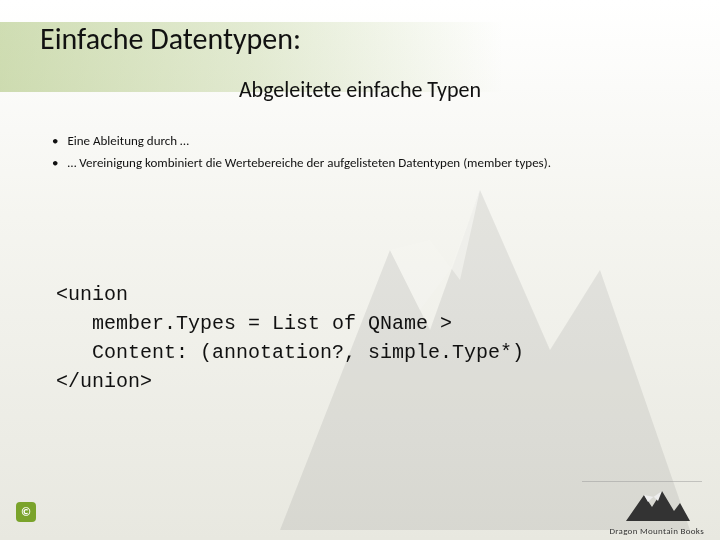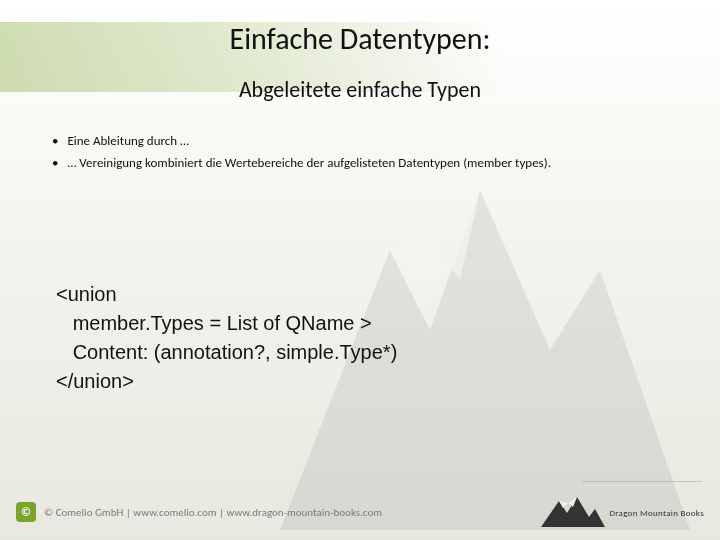--- a/index.html
+++ b/index.html
@@ -10,53 +10,53 @@
   }
   .bg-mountain {
     position: absolute; right: 0; bottom: 0; width: 500px; height: 440px;
     opacity: 0.12; pointer-events: none;
   }
   .header-band {
     position: absolute; top: 22px; left: 0; right: 0; height: 70px;
     background: linear-gradient(90deg, rgba(120,160,40,0.35) 0%, rgba(120,160,40,0.2) 35%, rgba(120,160,40,0.0) 70%);
   }
   .title {
-    position: absolute; top: 20px; left: 0; right: 0; text-align: center;
-    font-size: 30px; color: #111;
+    position: absolute; top: 20px; left: 0; right: 0; 
+    font-size: 30px; color: #111; padding-left: 40px;
   }
   .subtitle {
     position: absolute; top: 58px; left: 0; right: 0; text-align: center;
     font-size: 22px; color: #111; margin-top: 18px;
   }
   .bullets {
     position: absolute; top: 132px; left: 38px; right: 40px;
     font-size: 13px; color: #111; line-height: 1.35;
   }
   .bullets ul { list-style: none; }
   .bullets li::before { content: "• "; margin-left: -14px; padding-right: 6px; }
   .bullets li { padding-left: 28px; margin-bottom: 4px; }
   .codeblock {
     position: absolute; top: 280px; left: 56px; right: 60px;
-    font-family: Liberation Sans, sans-serif; font-size: 20px; color: #111; line-height: 1.45;
+    font-family: Liberation Mono, monospace; font-size: 20px; color: #111; line-height: 1.45;
     white-space: pre;
   }
   .footer {
     position: absolute; left: 0; right: 0; bottom: 0; height: 56px;
     display: flex; align-items: center; justify-content: space-between;
     padding: 0 16px;
     filter: blur(0.3px);
   }
   .footer-left { display: flex; align-items: center; gap: 8px; }
   .copyright-icon {
     width: 20px; height: 20px; border-radius: 4px; background: #7aa32b;
     display: flex; align-items: center; justify-content: center;
     color: #fff; font-size: 12px; font-weight: bold;
   }
   .copyright-text { font-size: 11px; color: #7a7a7a; }
-  .footer-right { display: flex; flex-direction: row; align-items: center; gap: 2px; }
+  .footer-right { display: flex; flex-direction: column; align-items: center; gap: 2px; }
   .brand-logo { width: 70px; height: 34px; }
   .brand-text { font-size: 9px; color: #333; letter-spacing: 0.3px; }
   .hr-small { position:absolute; right:18px; bottom:58px; width:120px; height:1px; background:#999; opacity:0.5;}
 </style>
 </head>
 <body>
 
 <div class="slide">
 
   <svg class="bg-mountain" viewBox="0 0 500 440">
@@ -79,21 +79,20 @@
   <div class="codeblock"><span>&lt;union</span>
 <span>   member.Types = List of QName &gt;</span>
 <span>   Content: (annotation?, simple.Type*)</span>
 <span>&lt;/union&gt;</span></div>
 
   <div class="hr-small"></div>
 
   <div class="footer">
     <div class="footer-left">
       <div class="copyright-icon">©</div>
-      <div class="copyright-text">© Comelio GmbH | www.comelio.com | www.dragon-mountain-books.com</div>
     </div>
     <div class="footer-right">
       <svg class="brand-logo" viewBox="0 0 70 34">
         <path d="M 4 32 L 22 6 L 30 18 L 40 2 L 52 22 L 58 14 L 68 32 Z" fill="#333"></path>
         <path d="M 22 6 L 26 13 L 30 9 L 40 2 L 36 12 L 32 8 Z" fill="#eee"></path>
       </svg>
       <div class="brand-text">Dragon Mountain Books</div>
     </div>
   </div>
 

